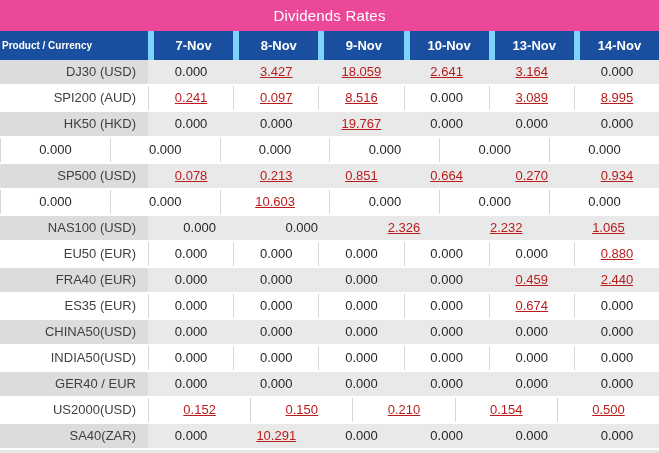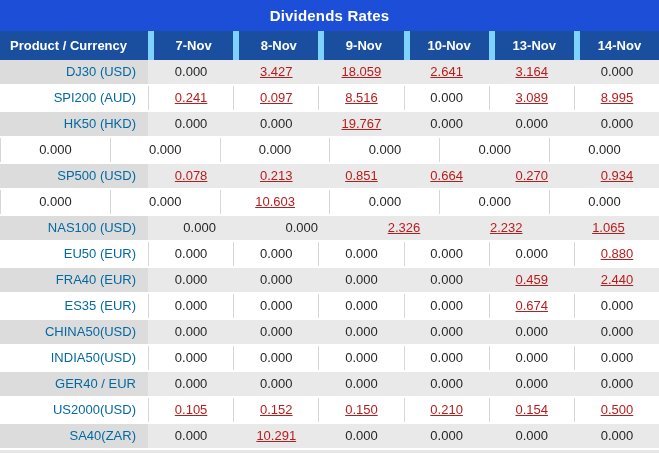--- a/index.html
+++ b/index.html
@@ -8,43 +8,43 @@
     width: 659px;
     height: 453px;
     overflow: hidden;
     background: #ffffff;
     font-family: "Liberation Sans", sans-serif;
     position: relative;
   }
   
   .title-band {
     height: 31px;
-    background: #1d4ed8;
+    background: #ec4899;
     color: #ffffff;
     font-size: 15px;
-    font-weight: bold;
+    font-weight: normal;
     display: flex;
     align-items: center;
     justify-content: center;
     letter-spacing: 0.2px;
   }
   
   .header-row {
     height: 29px;
     background: #1a4fa0;
     display: flex;
     color: #ffffff;
   }
   .header-row .product-hd {
     width: 148px;
-    font-size: 13px;
+    font-size: 10px;
     font-weight: bold;
     display: flex;
     align-items: center;
-    padding-left: 10px;
+    padding-left: 2px;
   }
   .header-row .date-hd {
     flex: 1;
     font-size: 13px;
     font-weight: 600;
     display: flex;
     align-items: center;
     justify-content: center;
     border-left: 6px solid #7dd3fc;
   }
@@ -52,21 +52,21 @@
   .tbody { background: #ffffff; }
   .row {
     display: flex;
     height: 24px;
     margin-bottom: 2px;
     background: #ffffff;
   }
   .row .product {
     width: 148px;
     font-size: 13px;
-    color: #0369a1;
+    color: #404040;
     text-align: right;
     line-height: 24px;
     padding-right: 12px;
   }
   .row .cell {
     flex: 1;
     font-size: 13px;
     color: #262626;
     text-align: center;
     line-height: 24px;
@@ -223,21 +223,20 @@
     <div class="cell">0.000</div>
         <div class="cell">0.000</div>
         <div class="cell">0.000</div>
         <div class="cell">0.000</div>
         <div class="cell">0.000</div>
         <div class="cell">0.000</div>
       </div>
 
     <div class="row">
       <div class="product">US2000(USD)</div>
-    <div class="cell red">0.105</div>
         <div class="cell red">0.152</div>
         <div class="cell red">0.150</div>
         <div class="cell red">0.210</div>
         <div class="cell red">0.154</div>
         <div class="cell red">0.500</div>
       </div>
 
     <div class="row stripe">
       <div class="product">SA40(ZAR)</div>
     <div class="cell">0.000</div>

